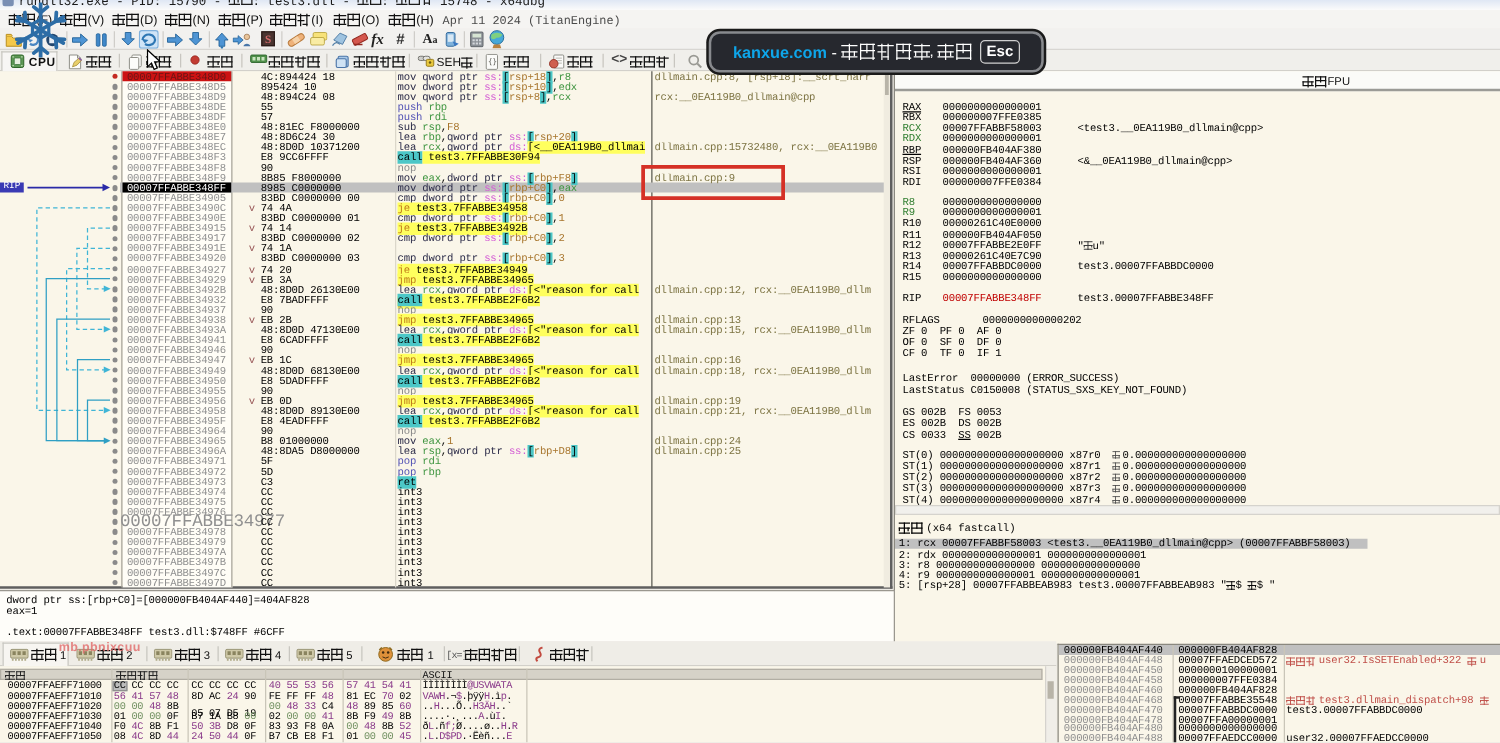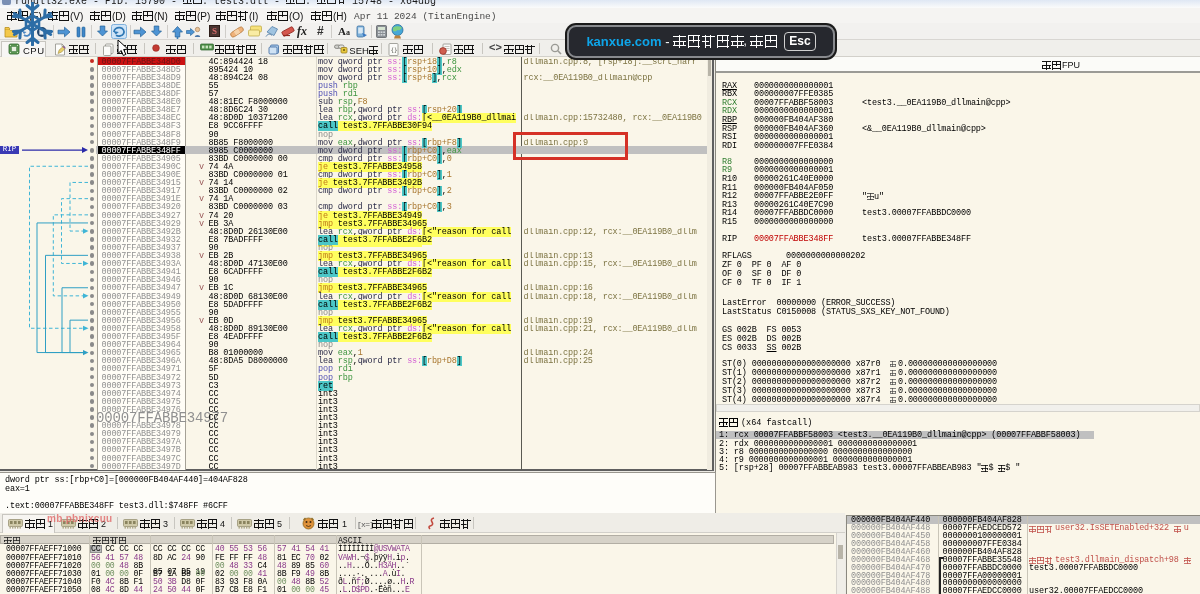--- a/index.html
+++ b/index.html
@@ -195,21 +195,21 @@
 <svg class="ab" style="left:8px;top:42.5px" width="12" height="12" viewBox="0 0 12 12">
     <rect x="1" y="1" width="10" height="10" rx="1.5" fill="#5d9955" stroke="#2f6629" stroke-width="0.8"></rect>
     <rect x="3.4" y="3.4" width="5.2" height="5.2" rx="0.8" fill="#e8f0e0" stroke="#38703a" stroke-width="0.6"></rect>
     <g fill="#cfe4c4">
       <rect x="2" y="2" width="1" height="1"></rect>
       <rect x="9" y="2" width="1" height="1"></rect>
       <rect x="2" y="9" width="1" height="1"></rect>
       <rect x="9" y="9" width="1" height="1"></rect>
     </g>
   </svg>
-<div class="ab" style="left:23px;top:44.5px;font-size:9.5px;font-weight:normal;color:#111;letter-spacing:0.5px;text-align:center;">CPU</div>
+<div class="ab" style="left:23px;top:44.5px;font-size:9.5px;font-weight:bold;color:#111;letter-spacing:0.5px;text-align:center;">CPU</div>
 <div class="ab" style="left:94.5px;top:43px;width:1px;height:11px;background:#c8c6c0;"></div>
 <svg class="ab" style="left:53.5px;top:42.5px" width="12" height="13" viewBox="0 0 12 13">
     <path d="M1.5 1 h6.5 l2.5 2.5 V12 H1.5z" fill="#fdfdfb" stroke="#8f8f88" stroke-width="0.8"></path>
     <path d="M8 1 v2.5 h2.5" fill="none" stroke="#8f8f88" stroke-width="0.8"></path>
     <path d="M4 10.5 l1.2-3.6 4-3.4 2 1.8 -3.6 3.8z" fill="#e8cf6a" stroke="#a08a3a" stroke-width="0.6"></path>
     <path d="M9.2 3.5 l2 1.8" stroke="#8a5aa0" stroke-width="1.4"></path>
   </svg>
 <div class="ab" style="left:68.5px;top:44.5px;display:flex;align-items:center;height:10px;">
     <span class="zh" style="gap:1px;color:#111;">
       <i style="width:9.5px;height:9.5px"></i>

